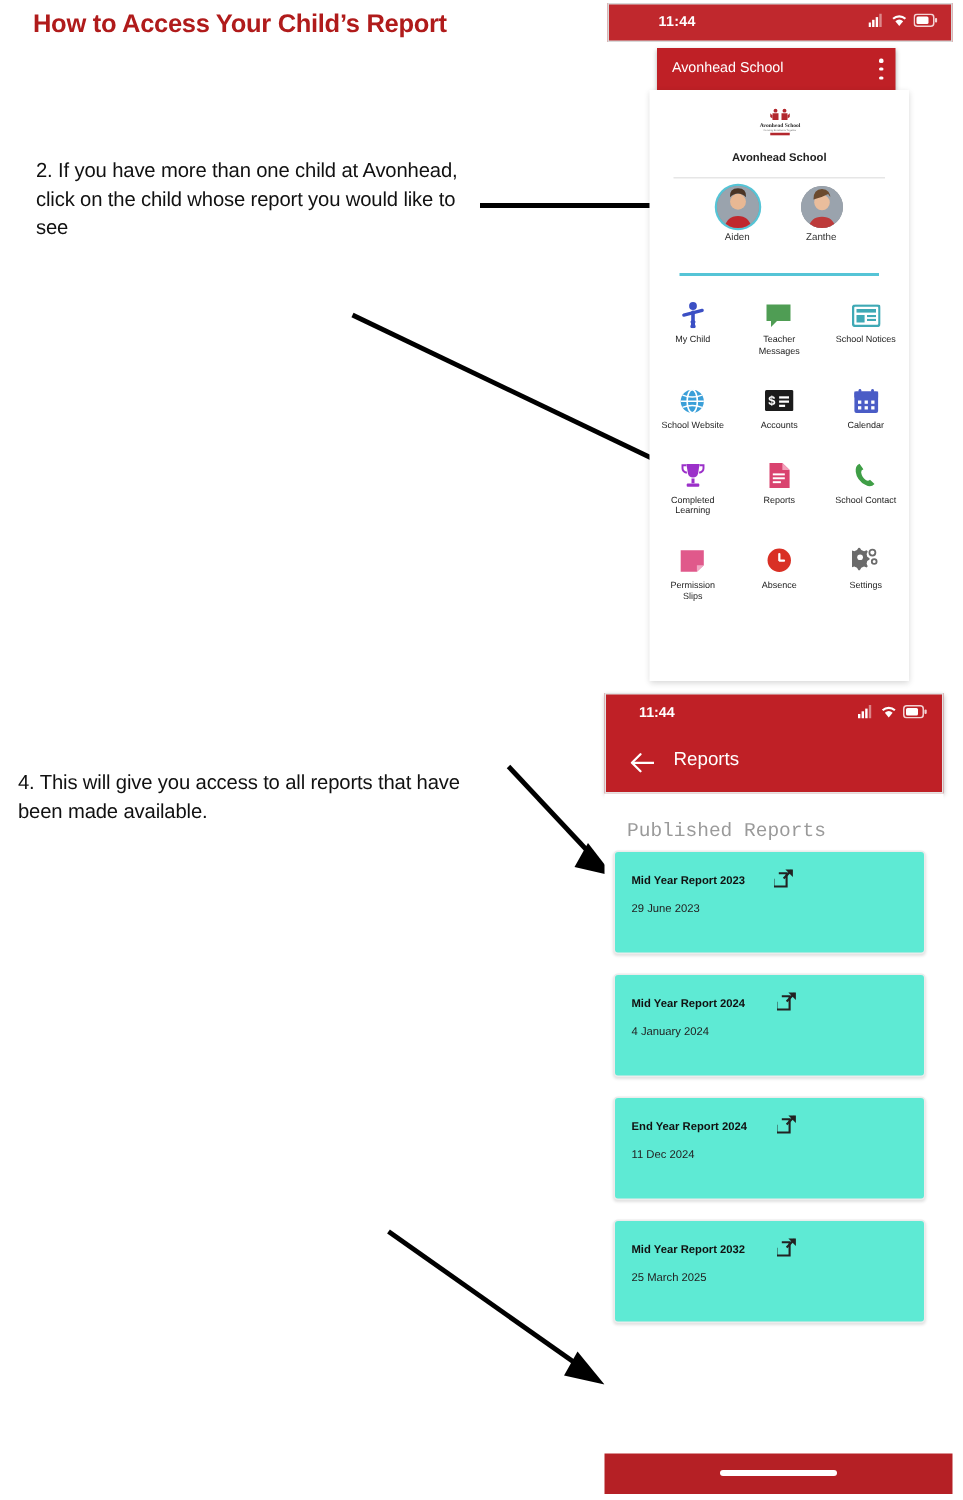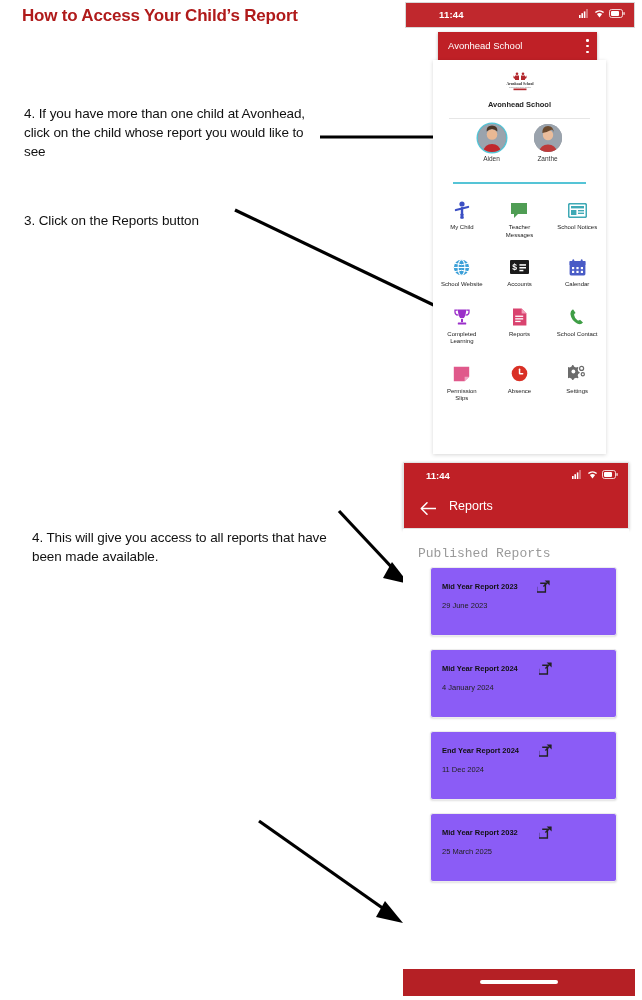--- a/index.html
+++ b/index.html
@@ -19,21 +19,21 @@
     letter-spacing:-.2px;white-space:nowrap;
   }
   .step{
     position:absolute;
     font-size:13.5px;color:#111;line-height:1.42;
     letter-spacing:-.1px;
   }
   #step1{left:24px;top:52px;width:330px;}
   #step2{left:24px;top:104px;width:300px;}
   #step3{left:24px;top:211px;width:260px;}
-  #step4{left:32px;top:512px;width:320px;margin-top:16px;}
+  #step4{left:12px;top:512px;width:320px;}
   #step5{left:24px;top:816px;width:260px;}
 
   
   .arrow{position:absolute;overflow:visible;}
   #arrow2{left:318px;top:126px;}
   #arrow3{left:232px;top:206px;}
   #arrow4{left:336px;top:508px;}
   #arrow5{left:256px;top:818px;}
 
   
@@ -131,22 +131,22 @@
 
   .s2-body{
     position:absolute;left:0;top:67px;width:226px;height:440px;background:#fff;
   }
   .published{
     position:absolute;left:15px;top:17px;font-size:13px;color:#9a9a9a;font-family:Liberation Mono, monospace;
   }
   .cards{position:absolute;left:0;top:38px;width:226px;}
   .card{
     position:relative;
-    margin:0 12px 13px 27px;height:67px;
-    background:#8b5cf6;border:1px solid #ececec;border-radius:3px;
+    margin:0 12px 13px 6px;height:67px;
+    background:#5eead4;border:1px solid #ececec;border-radius:3px;
     box-shadow:0 1px 2px rgba(0,0,0,.12);
   }
   .card-t{position:absolute;left:11px;top:14px;font-size:7.5px;font-weight:bold;color:#111;}
   .card-d{position:absolute;left:11px;top:33px;font-size:7.5px;color:#222;}
   .ext-wrap{position:absolute;top:11px;}
 
   .s2-foot{
     position:absolute;left:0;bottom:0;width:232px;height:27px;
     background:#b52025;
   }
@@ -155,22 +155,21 @@
     width:78px;height:4px;background:#fff;border-radius:2px;
   }
 </style>
 </head>
 <body>
 
 <div id="root">
 
   <div class="doc-title">How to Access Your Child’s Report</div>
 
-  <div class="step" id="step2">4. If you have more than one child at Avonhead, click on the child whose report you would like to see</div>
-  <div class="step" id="step3">3. Click on the Reports button</div>
+  <div class="step" id="step2">2. If you have more than one child at Avonhead, click on the child whose report you would like to see</div>
   <div class="step" id="step4">4. This will give you access to all reports that have been made available.</div>
 
   <svg class="arrow" id="arrow2" width="152" height="22" viewBox="0 0 152 22">
     <line x1="2" y1="11" x2="136" y2="11" stroke="#000" stroke-width="3.2"></line>
     <polygon points="134,3.5 151,11 134,18.5" fill="#000"></polygon>
   </svg>
 
   <svg class="arrow" id="arrow3" width="280" height="145" viewBox="0 0 280 145">
     <line x1="3" y1="4" x2="258" y2="126" stroke="#000" stroke-width="3.2"></line>
     <polygon points="253,114 273,136 246,133" fill="#000"></polygon>

